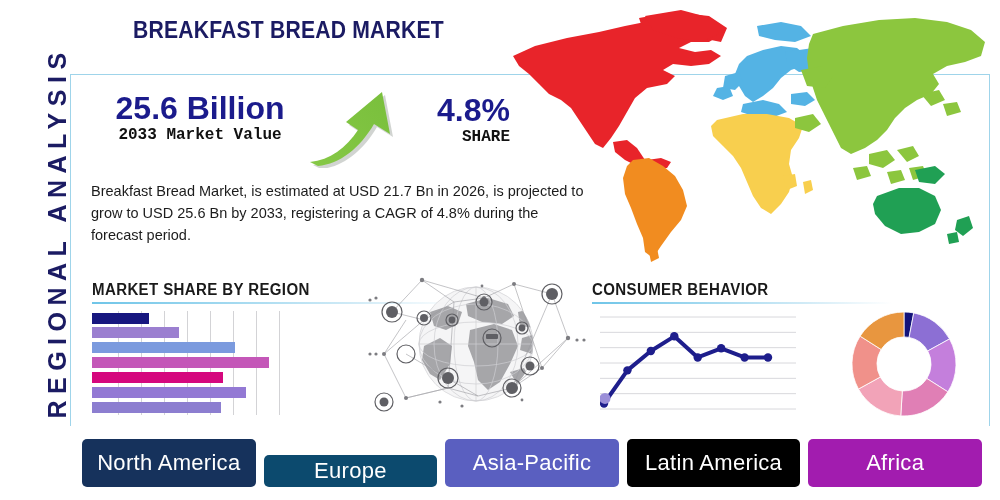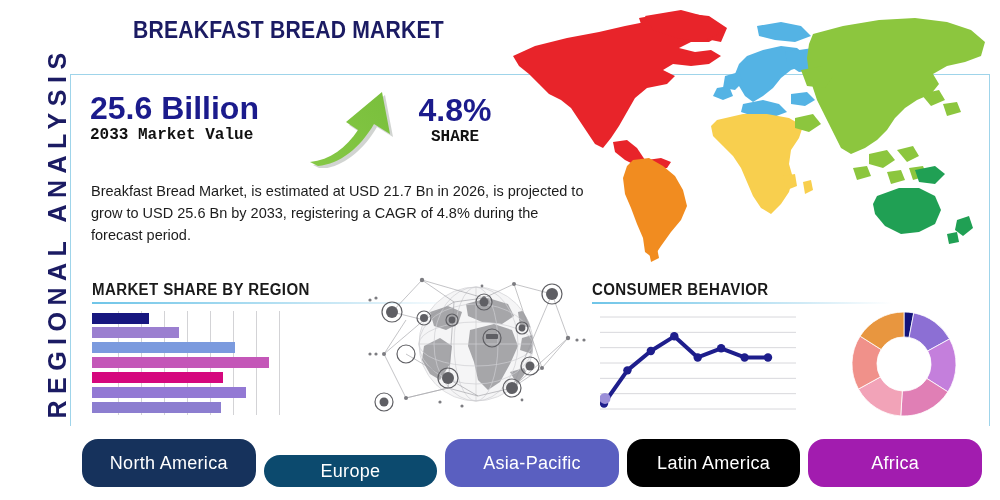--- a/index.html
+++ b/index.html
@@ -85,28 +85,28 @@
     font-weight: 700;
     color: #111111;
     line-height: 1.15;
     white-space: nowrap;
     font-family: Liberation Mono, monospace;
   }
   #kpi-value-block {
     position: absolute;
     left: 0;
     top: 0;
-    text-align: left;
+    text-align: center;
     width: 220px;
   }
   #kpi-cagr-block {
     position: absolute;
     left: 310px;
     top: 2px;
-    text-align: center;
+    text-align: right;
     width: 110px;
   }
   #growth-arrow {
     position: absolute;
     left: 218px;
     top: -6px;
     width: 100px;
     height: 82px;
   }
 
@@ -212,26 +212,26 @@
     position: absolute;
     left: 82px;
     top: 439px;
     width: 900px;
     height: 48px;
     display: flex;
     gap: 8px;
   }
   .region-btn {
     flex: 1 1 0;
-    border-radius: 16px;
+    border-radius: 5px;
     display: flex;
     align-items: center;
     justify-content: center;
     color: #ffffff;
-    font-size: 18px;
+    font-size: 22px;
     font-family: "Liberation Sans Narrow", "Liberation Sans", sans-serif;
     letter-spacing: 0.3px;
     white-space: nowrap;
     cursor: pointer;
     user-select: none;
     text-align: right;
   }
 </style>
 </head>
 <body>

